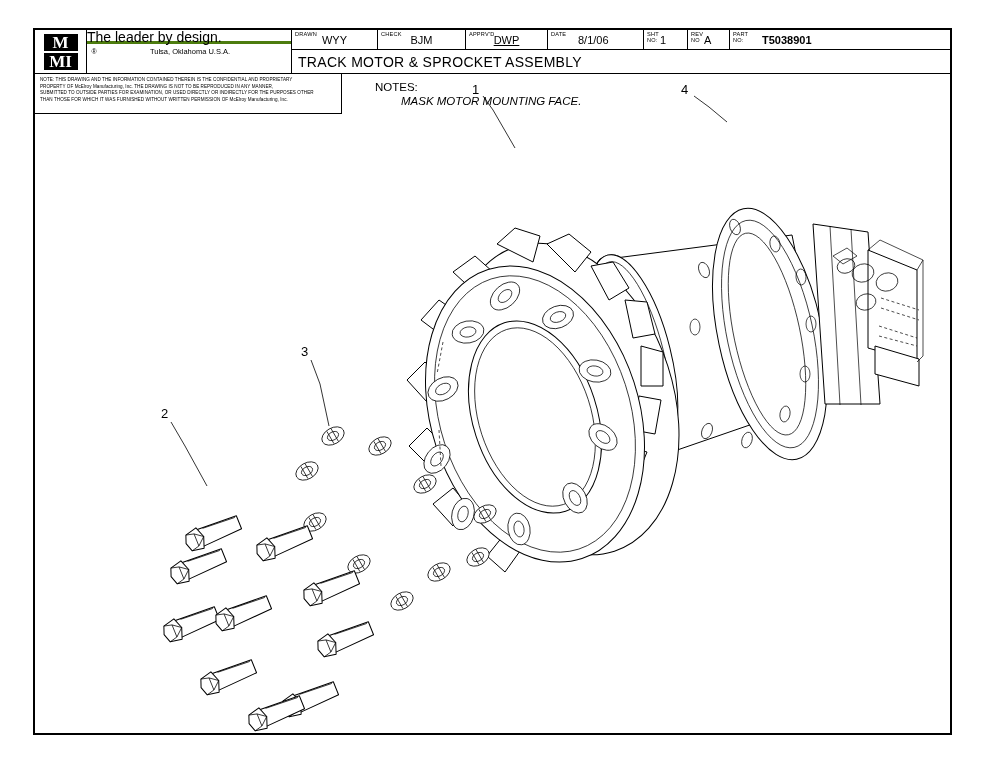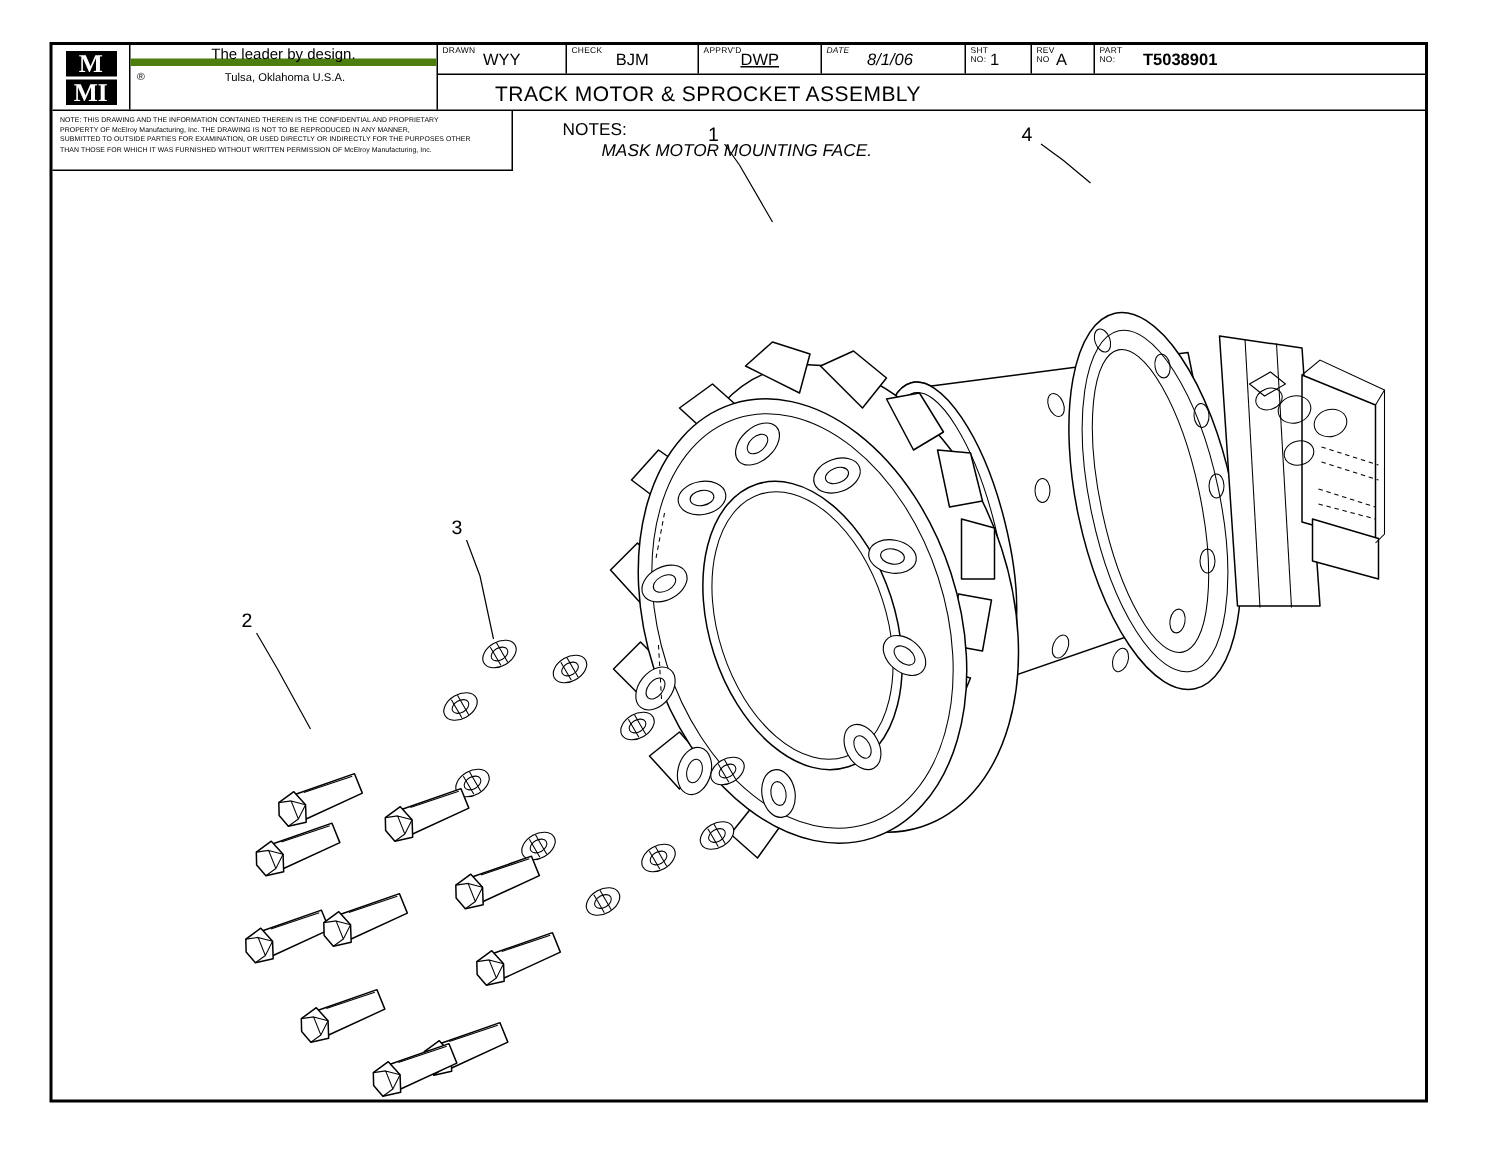--- a/index.html
+++ b/index.html
@@ -97,24 +97,23 @@
     text-align: center;
     font-size: 10.5px;
     color: #000;
     border-bottom: 1px solid #000;
     box-sizing: border-box;
     white-space: nowrap;
   }
   #company-tag {
     height: 14px;
     line-height: 14px;
-    text-align: center;
-    font-size: 10px;
-    color: #000;
-    border-bottom: 5px solid #4d7c0f;
+    font-size: 14px;
+    color: #000;
+    border-bottom: 3px solid #4d7c0f;
     box-sizing: border-box;
     white-space: nowrap;
   }
   #company-loc-row {
     height: 15px;
     display: flex;
     align-items: center;
   }
   #reg-mark {
     width: 14px;
@@ -171,40 +170,39 @@
     line-height: 12px;
     color: #000;
     width: 100%;
     text-align: center;
     padding-bottom: 2px;
     white-space: nowrap;
   }
   .fc-drawn   { width: 86px; }
   .fc-check   { width: 88px; }
   .fc-apprvd  { width: 82px; text-decoration: underline; }
-  .fc-date    { width: 96px; font-style: italic; }
+  .fc-date    { width: 96px; }
   .fc-sht     { width: 44px; }
   .fc-rev     { width: 42px; }
   .fc-part    { flex: 1; }
   .fc-part .field-value { text-align: left; padding-left: 28px; font-weight: bold; }
   .fc-sht .field-value, .fc-rev .field-value { padding-left: 12px; text-align: left; }
   .fc-date .field-value { text-align: left; padding-left: 26px; }
 
   #drawing-title-row {
     flex: 1;
     display: flex;
     align-items: center;
     padding-left: 6px;
   }
   #drawing-title {
     font-size: 14px;
     color: #000;
     letter-spacing: 0.3px;
     white-space: nowrap;
-    margin-left: 32px;
   }
 
   
   #confidential-box {
     position: absolute;
     left: 0;
     top: 44px;
     width: 307px;
     height: 40px;
     border-right: 1.3px solid #000;

